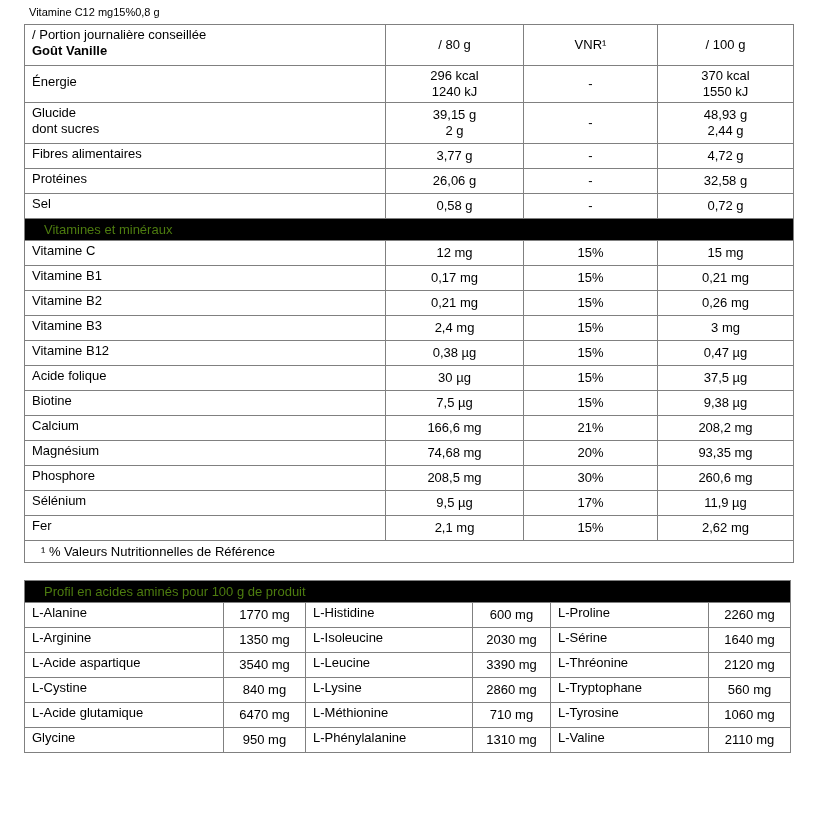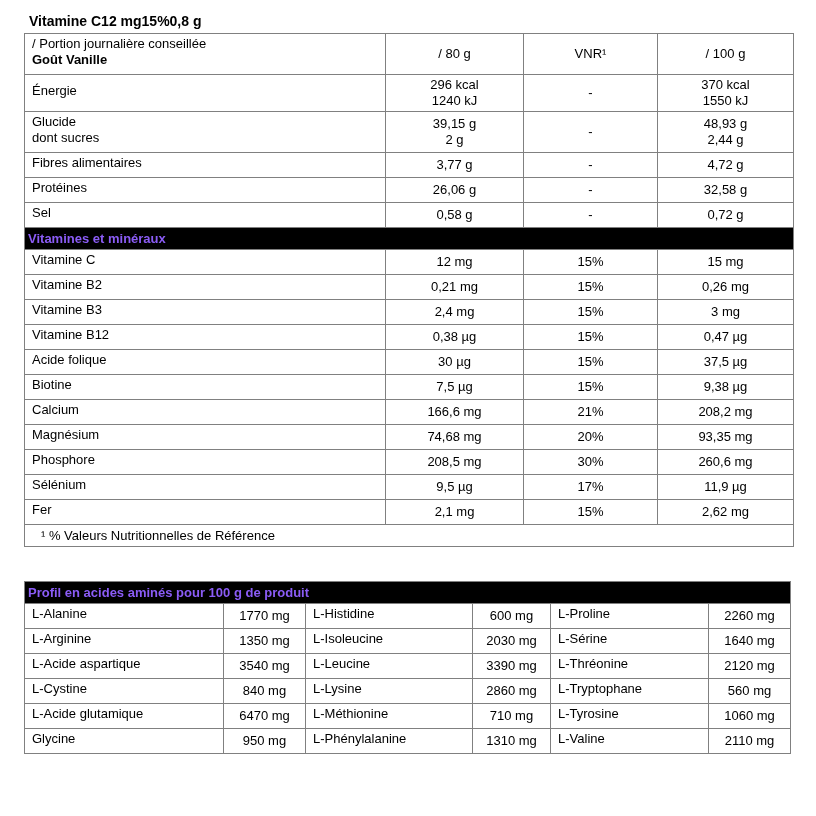--- a/index.html
+++ b/index.html
@@ -4,58 +4,57 @@
 <style>
   * { margin: 0; padding: 0; box-sizing: border-box; }
   html, body {
     width: 816px; height: 816px;
     background: #ffffff;
     color: #000000;
     font-family: "Liberation Sans", sans-serif;
     overflow: hidden;
   }
   .top-note {
-    font-size: 14px;
+    font-size: 11px;
     line-height: 13px;
-    margin: 15px 0 5px 29px;
+    margin: 6px 0 5px 29px;
     white-space: nowrap;
-    font-weight: bold;
   }
   table {
     border-collapse: collapse;
     table-layout: fixed;
     margin-left: 24px;
   }
   td {
     border: 1px solid #808080;
     font-size: 13px;
     line-height: 16px;
     vertical-align: middle;
     overflow: hidden;
   }
   .cell-name { text-align: left; padding: 2px 4px 6px 7px; }
   .cell-val  { text-align: center; padding: 2px 4px; }
   .header-row td { height: 33px; }
   .h2row td { height: 37px; }
   .h1row td { height: 24px; }
   .section-bar {
     background: #000000;
-    color: #8b5cf6;
-    font-weight: bold;
+    color: #4d7c0f;
+    font-weight: normal;
     text-align: left;
-    padding: 2px 4px 2px 3px;
+    padding: 2px 4px 2px 19px;
     height: 22px;
   }
   .footnote-cell {
     text-align: left;
     padding: 2px 4px 2px 16px;
     height: 22px;
     margin-left: 32px;
   }
-  .amino-table { margin-top: 34px; }
+  .amino-table { margin-top: 17px; }
   .bold { font-weight: bold; }
 </style>
 </head>
 <body>
 
 <div class="top-note">Vitamine C12 mg15%0,8 g</div>
 
 <table style="width:769px;">
   <colgroup>
     <col style="width:361px;">
@@ -110,20 +109,26 @@
     <tr>
       <td colspan="4" class="section-bar">Vitamines et minéraux</td>
     </tr>
   </tbody>
   <tbody id="micro-rows">
       <tr class="h1row">
         <td class="cell-name">Vitamine C</td>
         <td class="cell-val">12 mg</td>
         <td class="cell-val">15%</td>
         <td class="cell-val">15 mg</td>
+      </tr>
+      <tr class="h1row">
+        <td class="cell-name">Vitamine B1</td>
+        <td class="cell-val">0,17 mg</td>
+        <td class="cell-val">15%</td>
+        <td class="cell-val">0,21 mg</td>
       </tr>
       <tr class="h1row">
         <td class="cell-name">Vitamine B2</td>
         <td class="cell-val">0,21 mg</td>
         <td class="cell-val">15%</td>
         <td class="cell-val">0,26 mg</td>
       </tr>
       <tr class="h1row">
         <td class="cell-name">Vitamine B3</td>
         <td class="cell-val">2,4 mg</td>

